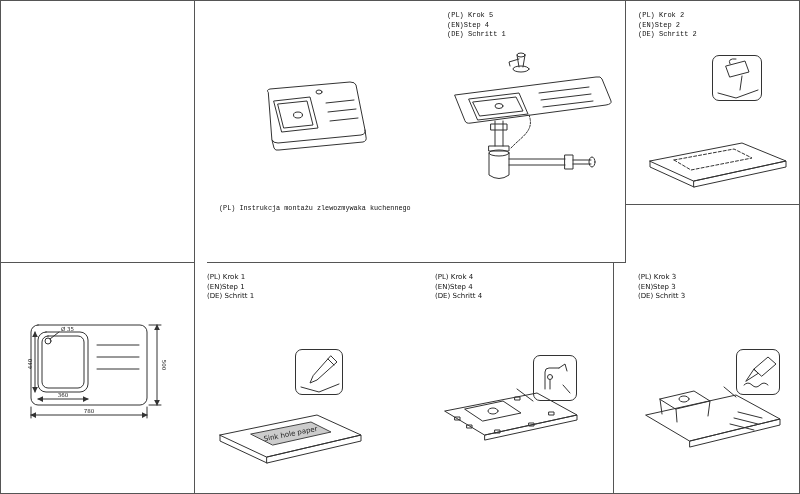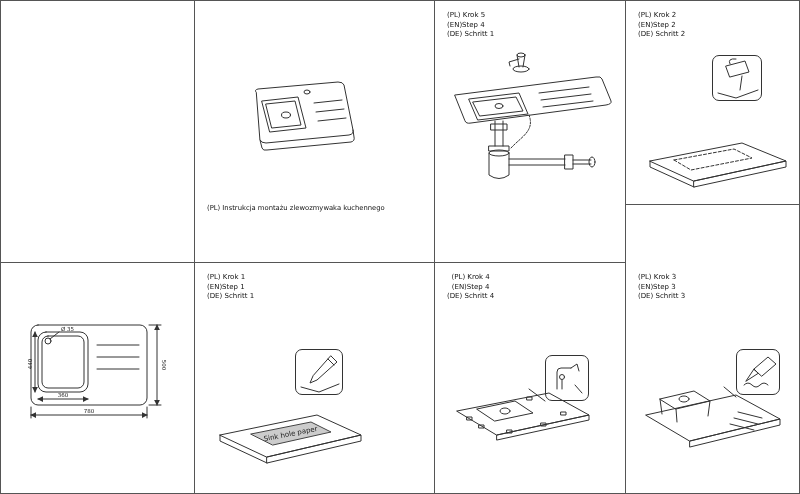--- a/index.html
+++ b/index.html
@@ -4,21 +4,21 @@
 <style>
   * { margin:0; padding:0; box-sizing:border-box; }
   html,body { background:#ffffff; }
   body { font-family:"DejaVu Sans", sans-serif; color:#111; }
 
   .sheet { position:relative; width:800px; height:494px; background:#ffffff;
            border:1px solid #555; overflow:hidden; }
 
   .cell { position:absolute; background:#ffffff; }
   .br { border-right:1px solid #555; }
-  .bb { border-bottom:1px solid #555; }
+  .bb { border-bottom:1px solid #555;font-family:Liberation Mono, monospace; }
 
   .step-label { position:absolute; top:10px; left:12px; font-size:7px;
                 line-height:9.5px; white-space:nowrap; color:#111; }
 
   .title-block { position:absolute; left:12px; top:202px; font-size:6.8px;
                  line-height:10px; white-space:nowrap; color:#111; }
 
   svg.art { position:absolute; overflow:visible; }
 
   .inset { position:absolute; border:1.2px solid #333; border-radius:7px;
@@ -28,21 +28,21 @@
   .dimtext { font-family:"DejaVu Sans", sans-serif; font-size:5.5px; fill:#222; stroke:none; }
   .papertext { font-family:"DejaVu Sans", sans-serif; font-size:7px; fill:#222; stroke:none; }
 </style>
 </head>
 <body>
 
 <div class="sheet">
 
   <div class="cell br bb" style="left:0;top:0;width:194px;height:262px;"></div>
 
-  <div class="cell br bb" style="left:194px;top:0;width:240px;height:262px;">
+  <div class="cell br bb" style="left:206px;top:0;width:240px;height:262px;">
 
     <svg class="art" style="left:34px;top:72px;" width="135" height="100" viewBox="0 0 135 100">
       <g class="lineart">
         <path d="M27,19 Q25,17 29,16 L109,9 Q114,9 115,12 L124,57 Q125,61 120,62 L37,70 Q32,70 31,67 Z"></path>
         <path d="M31,67 L33,75 Q34,78 38,77 L122,69 Q126,68 125,64 L124,57"></path>
         <path d="M33,28 L69,24 L77,55 L41,59 Z"></path>
         <path d="M37,31 L66,28 L72,52 L43,55 Z"></path>
         <ellipse cx="57" cy="42" rx="4.5" ry="3"></ellipse>
         <ellipse cx="78" cy="19" rx="3" ry="2"></ellipse>
         <path d="M85,30 L113,27"></path>
@@ -177,21 +177,21 @@
       <g class="lineart">
         <path d="M5,26 L102,6 L146,26 L52,48 Z"></path>
         <path d="M52,48 L146,26 L146,32 L52,54 Z"></path>
         <path d="M5,26 L5,32 L52,54"></path>
         <path d="M36,25 L96,13 L116,23 L58,36 Z" fill="#cccccc" stroke="#444"></path>
       </g>
       <text class="papertext" x="76" y="27" text-anchor="middle" transform="rotate(-11 76 27)">Sink hole paper</text>
     </svg>
   </div>
 
-  <div class="cell br" style="left:434px;top:262px;width:191px;height:232px;text-align:center;">
+  <div class="cell br" style="left:422px;top:262px;width:191px;height:232px;">
     <div class="step-label">
       <div>(PL) Krok 4</div>
       <div>(EN)Step 4</div>
       <div>(DE) Schritt 4</div>
     </div>
 
     <div class="inset" style="left:110px;top:92px;width:44px;height:46px;">
       <svg width="40" height="42" viewBox="0 0 40 42">
         <g class="lineart">
           <path d="M10,32 L10,15 Q10,11 14,11 L24,11"></path>

